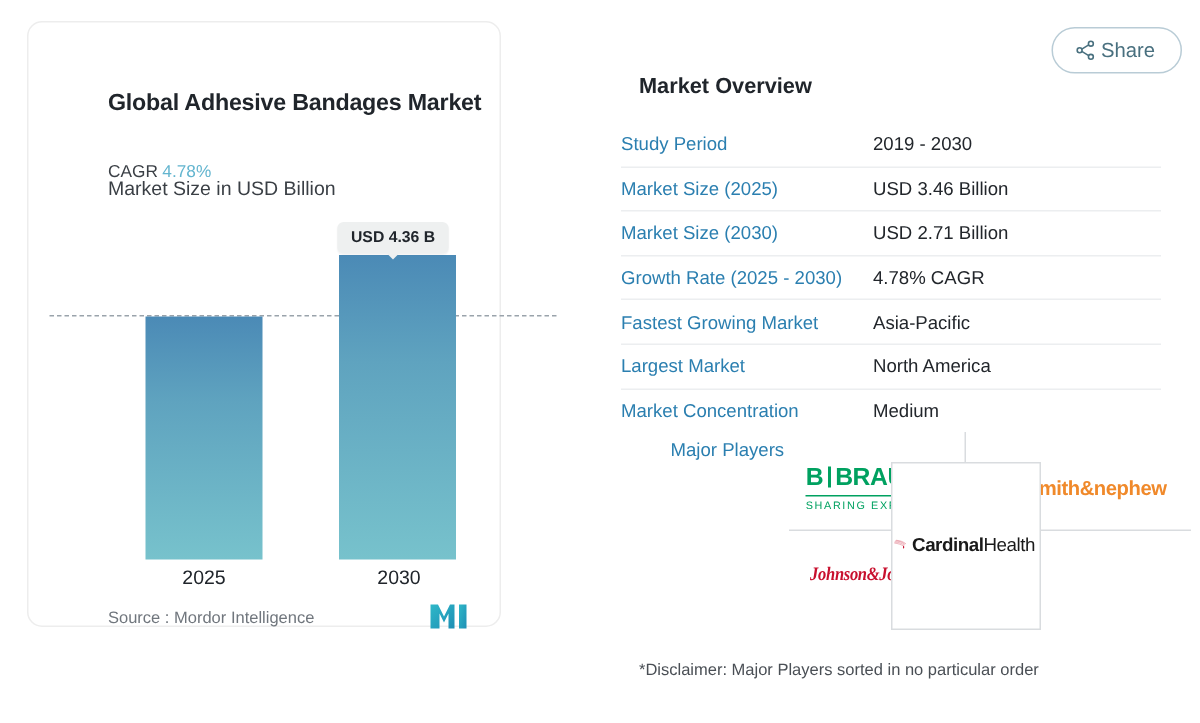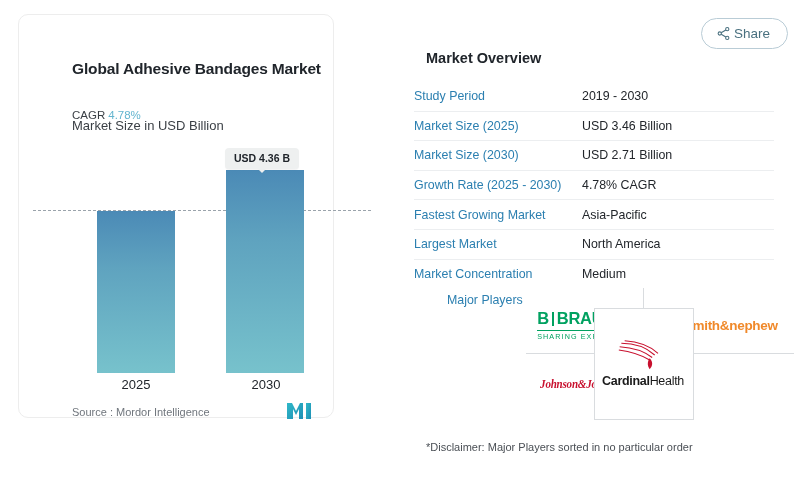--- a/index.html
+++ b/index.html
@@ -246,21 +246,21 @@
   .logo-cell {
     position: absolute;
     display: flex;
     align-items: center;
     justify-content: center;
   }
   .cell-bbraun { left: 2px; top: 16px; width: 112px; height: 42px; }
   .cell-smith { left: 124px; top: 20px; width: 140px; height: 34px; }
   .cell-jnj { left: 0px; top: 78px; width: 112px; height: 34px; }
   .cell-cardinal { left: 70px; top: 26px; width: 94px; height: 98px; z-index: 3;
-                   flex-direction: column; justify-content: center; gap: 2px; }
+                   flex-direction: row; justify-content: center; gap: 2px; }
   .cell-3m { left: 178px; top: 76px; width: 90px; height: 38px; }
 
   .bbraun-wrap { text-align: left; line-height: 1; }
   .bbraun-top {
     font-size: 16.5px;
     font-weight: bold;
     color: #00a160;
     letter-spacing: -0.3px;
     font-family: "Liberation Sans", sans-serif;
   }

